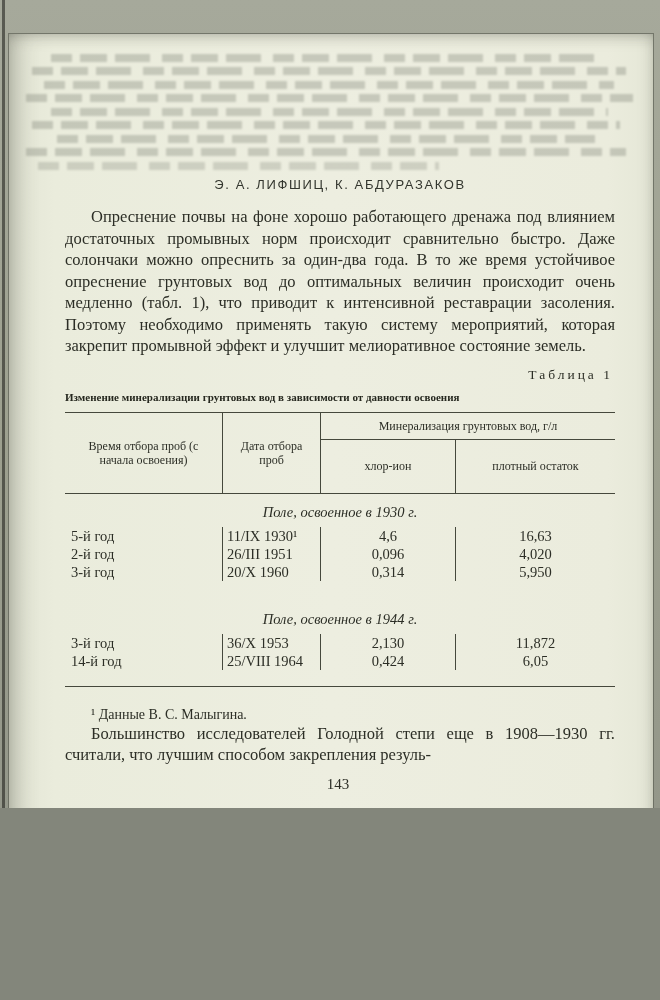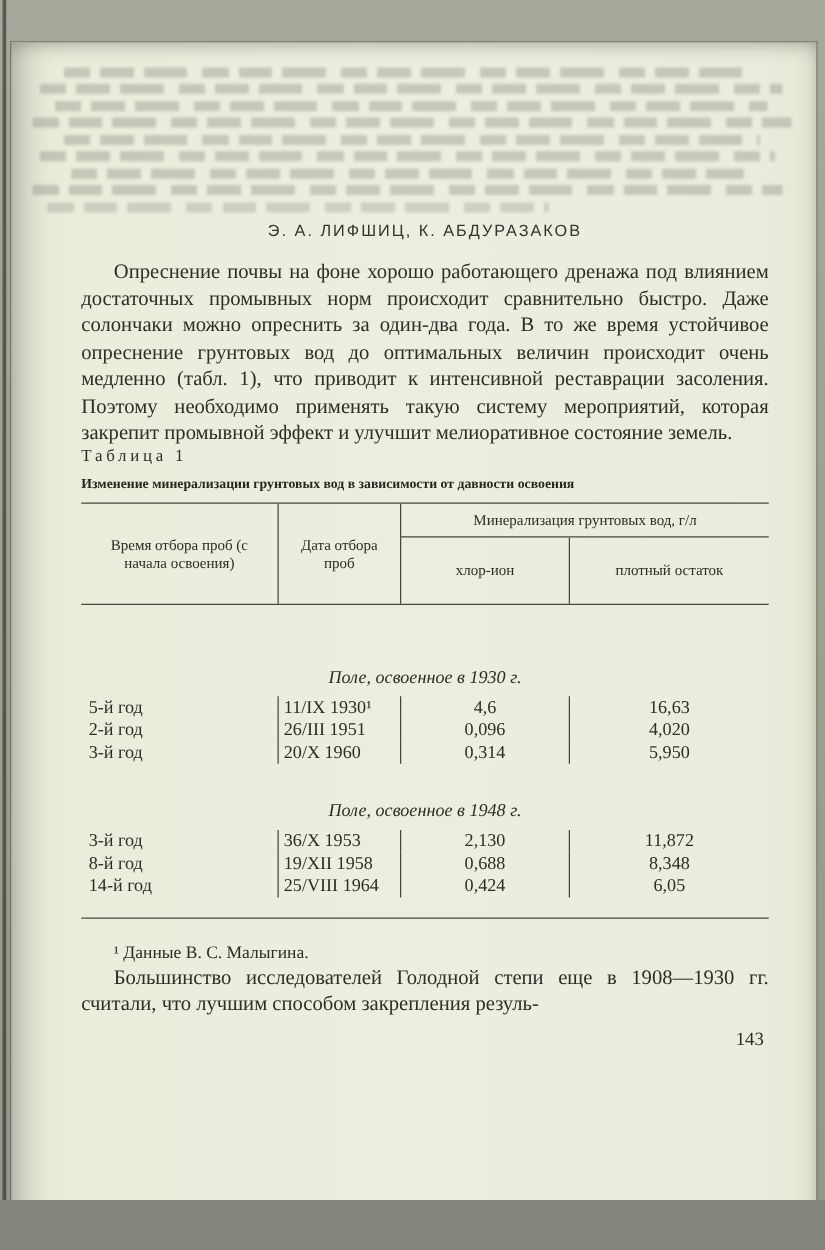--- a/index.html
+++ b/index.html
@@ -3,21 +3,21 @@
 <meta charset="utf-8">
 <style>
   * { margin:0; padding:0; box-sizing:border-box; }
   html,body { width:660px; height:1000px; }
   body {
     background:#83867b;
     font-family:"Liberation Serif", serif;
     overflow:hidden;
   }
   .scan {
-    position:relative; width:660px; height:960px;
+    position:relative; width:660px; height:808px;
     background:linear-gradient(180deg,#a6a99b 0,#9da08f 55%,#94978a 100%);
     overflow:hidden;
     text-decoration:underline;
   }
   .scan::before {
     content:""; position:absolute; left:2px; top:0; bottom:0; width:3px;
     background:rgba(25,26,22,.55);
   }
   .paper {
     position:absolute; left:9px; top:34px; width:644px; height:952px;
@@ -50,21 +50,21 @@
     margin-top:18px; text-align:center;
     font-family:"Liberation Sans", sans-serif;
     font-weight:bold; font-size:17.5px; line-height:25px;
     letter-spacing:.3px; color:#26281f;
   }
   .para {
     margin-top:14px; font-size:16.5px; line-height:21.5px;
     text-align:justify; text-indent:26px; color:#2c2e26;
   }
   .table-label {
-    text-align:left; font-size:13.5px;
+    margin-top:10px; text-align:right; font-size:13.5px;
     letter-spacing:3px; padding-right:2px; color:#2c2e26;
   }
   .table-caption {
     margin-top:6px; font-weight:bold; font-size:11px; line-height:17px;
     max-width:520px; color:#26281f;
   }
 
   .table { margin-top:6px; border-bottom:1.5px solid #45483c; padding-bottom:16px; }
   .thead {
     display:grid; grid-template-columns:157px 98px 135px 160px;
@@ -77,38 +77,38 @@
     color:#2c2e26;
   }
   .th.c1 { grid-row:1/3; grid-column:1; }
   .th.c2 { grid-row:1/3; grid-column:2; border-left:1px solid #45483c; }
   .th.grp { grid-row:1; grid-column:3/5; border-left:1px solid #45483c; border-bottom:1px solid #45483c; }
   .th.s1 { grid-row:2; grid-column:3; border-left:1px solid #45483c; }
   .th.s2 { grid-row:2; grid-column:4; border-left:1px solid #45483c;text-align:center; }
 
   .section-title {
     text-align:center; font-style:italic; font-size:14.5px;
-    padding:10px 0 6px; color:#2c2e26;margin-top:40px;
+    padding:10px 0 6px; color:#2c2e26;
   }
   .section-title.second { margin-top:20px; }
   .tr {
     display:grid; grid-template-columns:157px 98px 135px 160px;
     font-size:14.5px; line-height:18px; color:#2c2e26;
   }
   .td { padding:0 4px; }
   .td.c1 { padding-left:6px; }
   .td.c2 { border-left:1px solid #45483c; }
   .td.n1, .td.n2 { border-left:1px solid #45483c; text-align:center; }
 
   .footnote { margin-top:20px; font-size:14px; text-indent:26px; color:#2c2e26; }
   .closing {
     font-size:16.5px; line-height:21.5px;
     text-align:justify; text-indent:26px; color:#2c2e26;
   }
-  .page-number { margin-top:10px; text-align:right; font-size:15px; padding-right:4px; color:#2c2e26; }
+  .page-number { margin-top:10px; text-align:center; font-size:15px; padding-right:4px; color:#2c2e26; }
 </style>
 </head>
 <body>
 
 <div class="scan">
   <div class="paper">
 
     <div class="bleed">
       <div class="bleed-line" style="width:88%; margin-left:6%;"></div>
       <div class="bleed-line" style="width:95%; margin-left:3%;"></div>
@@ -155,33 +155,27 @@
           <div class="td n1">0,096</div>
           <div class="td n2">4,020</div>
         </div>
         <div class="tr">
           <div class="td c1">3-й год</div>
           <div class="td c2">20/X 1960</div>
           <div class="td n1">0,314</div>
           <div class="td n2">5,950</div>
         </div>
 
-        <div class="section-title second">Поле, освоенное в 1948 г.</div>
+        <div class="section-title second">Поле, освоенное в 1944 г.</div>
 
         <div class="tr">
           <div class="td c1">3-й год</div>
           <div class="td c2">36/X 1953</div>
           <div class="td n1">2,130</div>
           <div class="td n2">11,872</div>
-        </div>
-        <div class="tr">
-          <div class="td c1">8-й год</div>
-          <div class="td c2">19/XII 1958</div>
-          <div class="td n1">0,688</div>
-          <div class="td n2">8,348</div>
         </div>
         <div class="tr">
           <div class="td c1">14-й год</div>
           <div class="td c2">25/VIII 1964</div>
           <div class="td n1">0,424</div>
           <div class="td n2">6,05</div>
         </div>
       </div>
 
       <div class="footnote">¹ Данные В. С. Малыгина.</div>

